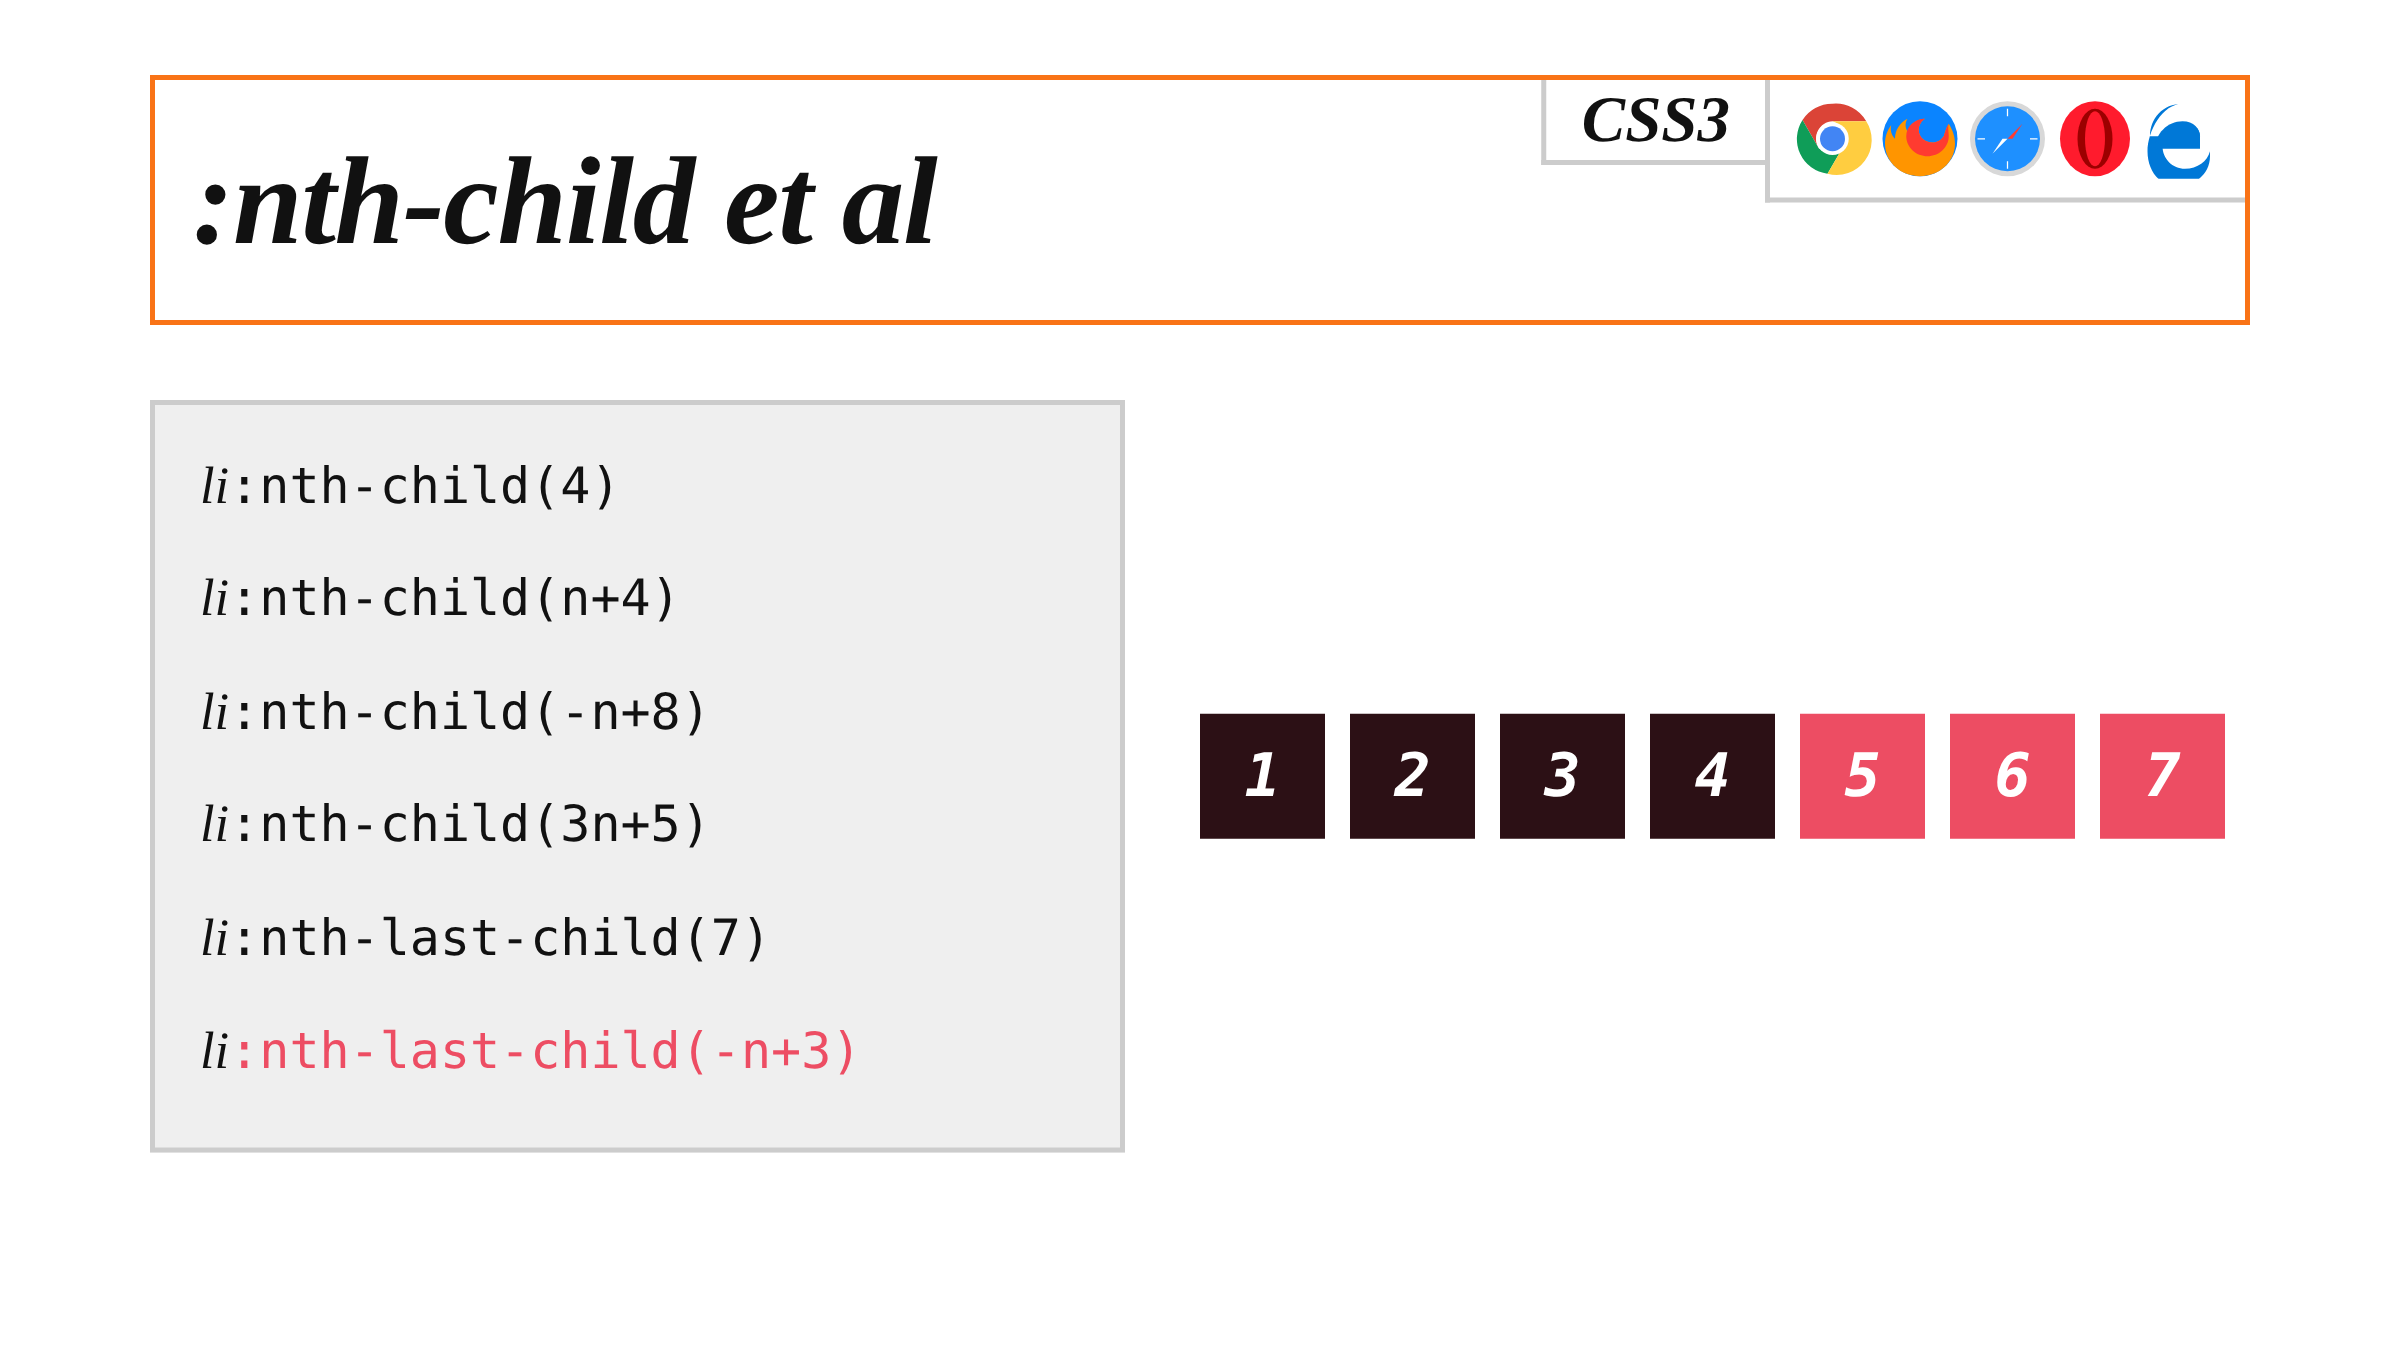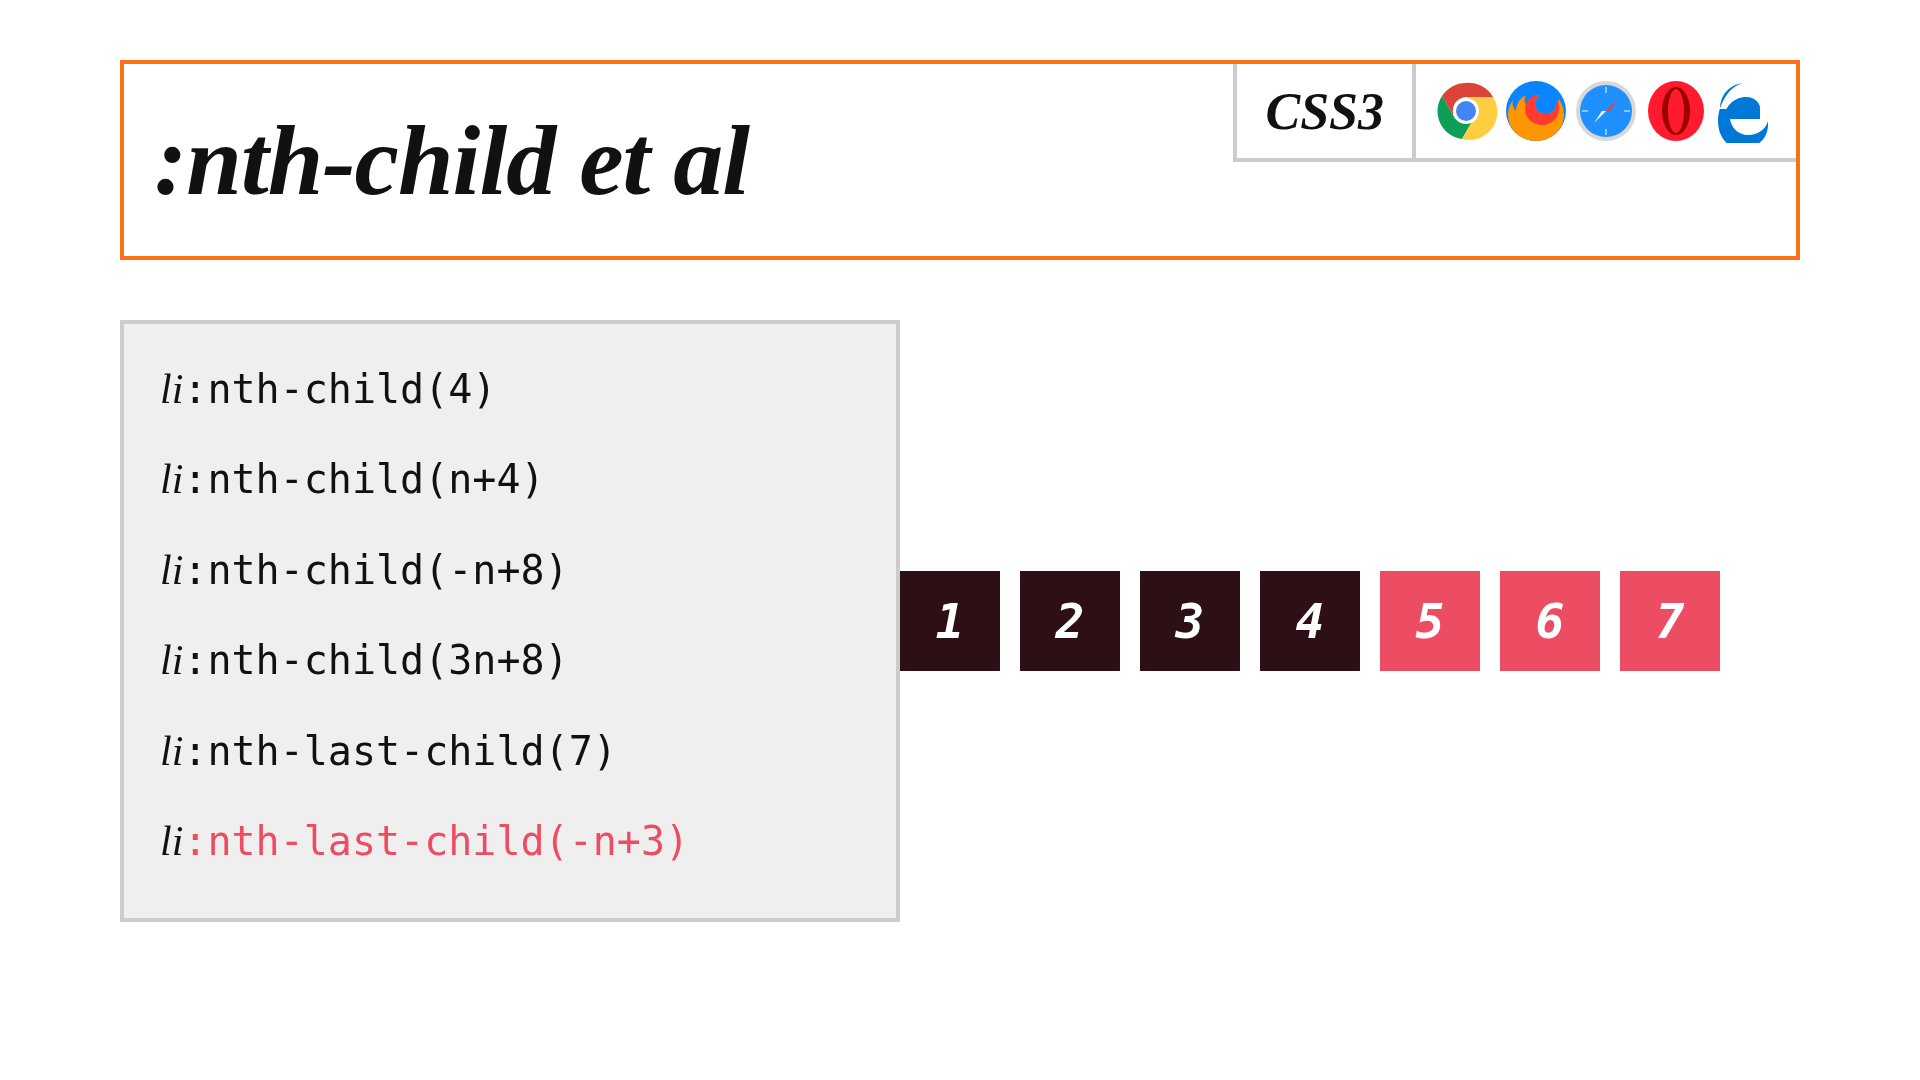--- a/index.html
+++ b/index.html
@@ -40,21 +40,21 @@
     font-weight: 700;
     letter-spacing: -1px;
   }
   .badge-cell {
     border-left: 4px solid #ccc;
     border-bottom: 4px solid #ccc;
     display: flex;
     align-items: center;
     justify-content: center;
     padding: 0 28px;
-    height: 98px;
+    height: 68px;
     align-self: flex-start;
     box-sizing: border-box;
   }
   .badge-cell span {
     font-size: 52px;
     font-style: italic;
     font-weight: 700;
   }
   .browsers-cell {
     border-left: 4px solid #ccc;
@@ -67,20 +67,21 @@
     height: 98px;
     align-self: flex-start;
     box-sizing: border-box;
   }
   .browser-icon { width: 64px; height: 64px; display: block; }
 
   
   .body {
     display: flex;
     margin-top: 60px;
+    gap: 60px;
   }
 
   .code-box {
     background: #efefef;
     border: 4px solid #ccc;
     padding: 40px 36px;
     width: 780px;
     box-sizing: border-box;
   }
   .code-line {
@@ -172,21 +173,21 @@
       </svg>
     </div>
   </div>
 
   <div class="body">
 
     <div class="code-box">
       <div class="code-line"><span class="tag">li</span><span class="sel">:nth-child(4)</span></div>
       <div class="code-line"><span class="tag">li</span><span class="sel">:nth-child(n+4)</span></div>
       <div class="code-line"><span class="tag">li</span><span class="sel">:nth-child(-n+8)</span></div>
-      <div class="code-line"><span class="tag">li</span><span class="sel">:nth-child(3n+8)</span></div>
+      <div class="code-line"><span class="tag">li</span><span class="sel">:nth-child(3n+5)</span></div>
       <div class="code-line"><span class="tag">li</span><span class="sel">:nth-last-child(7)</span></div>
       <div class="code-line highlight"><span class="tag">li</span><span class="sel">:nth-last-child(-n+3)</span></div>
     </div>
 
     <div class="demo">
       <div class="boxes">
         <div class="box dark">
             <span>1</span>
           </div>
         <div class="box dark">

